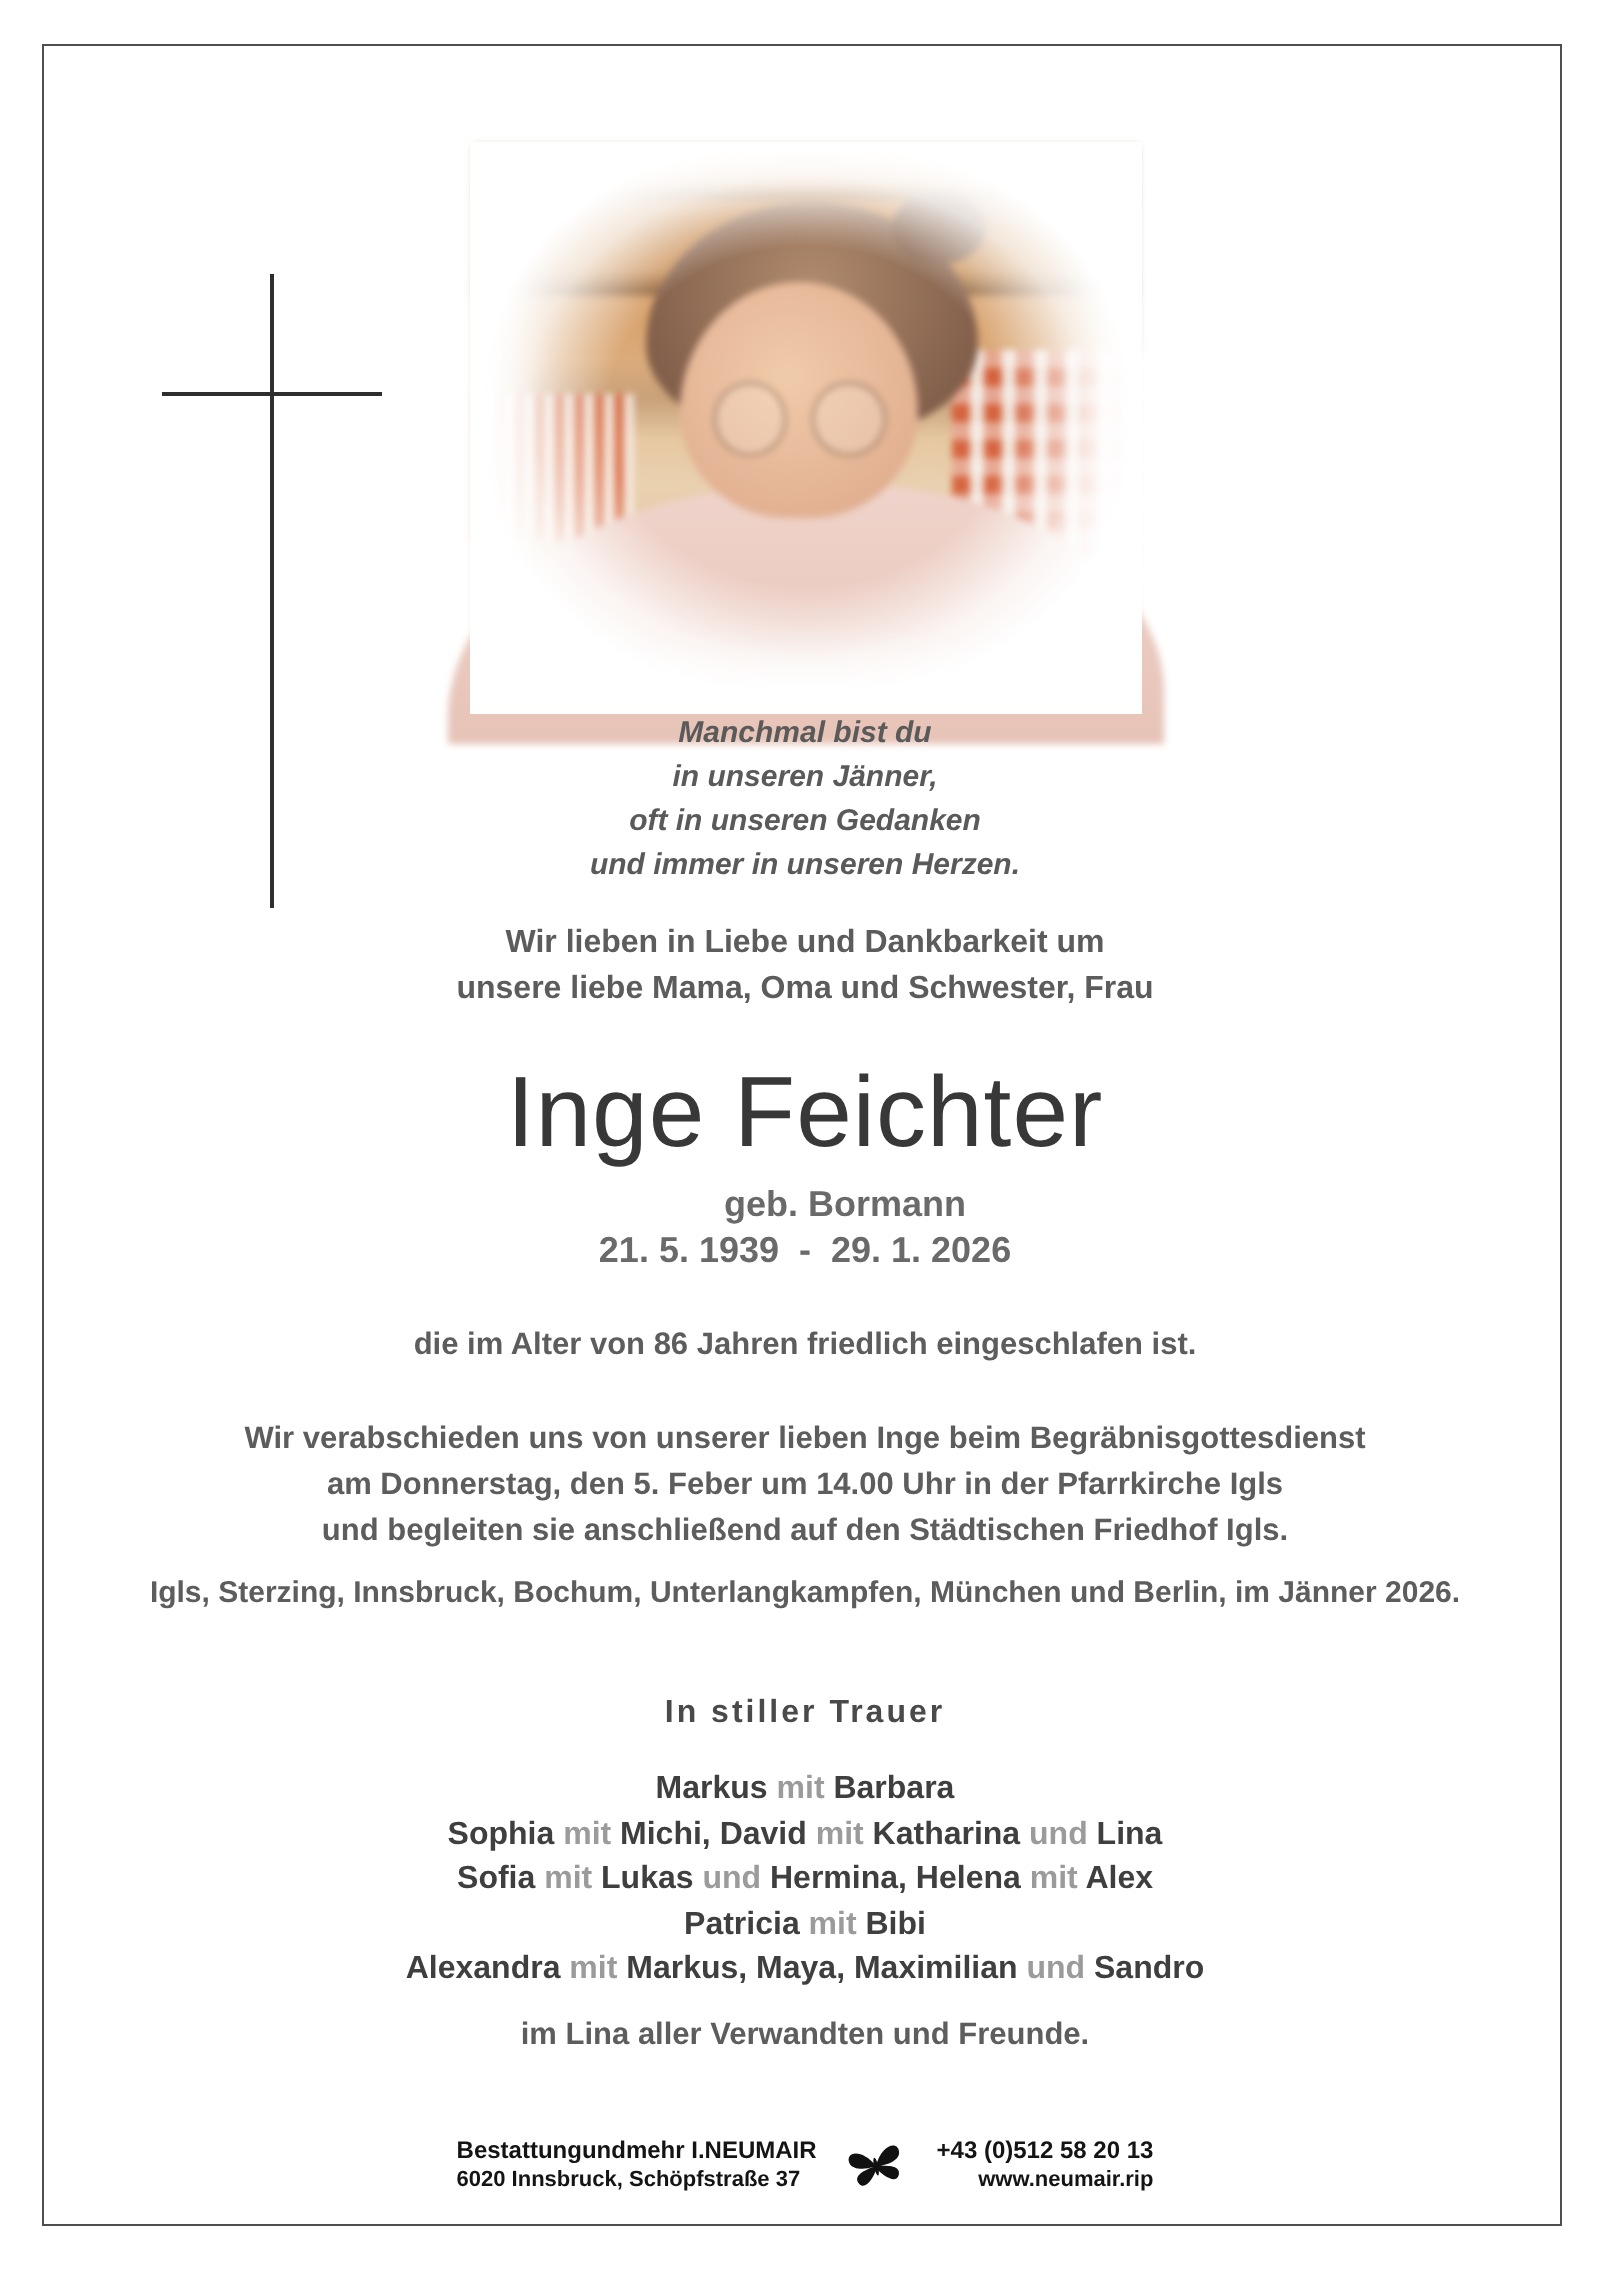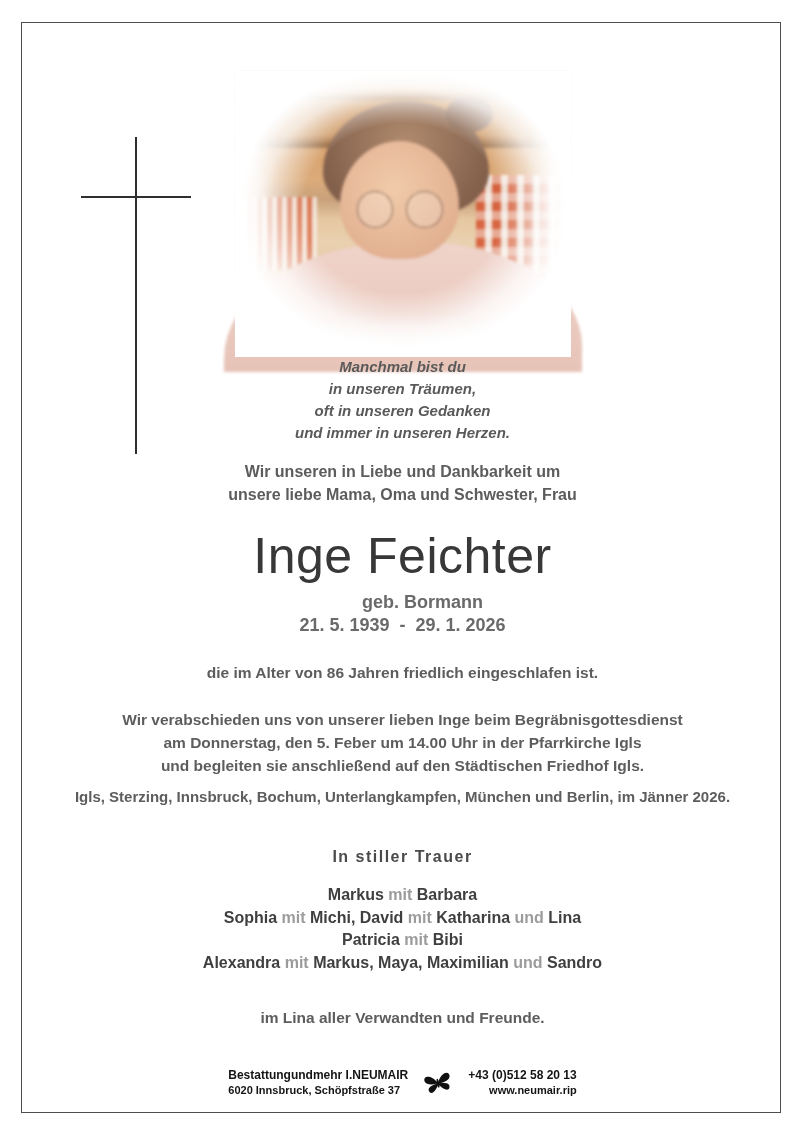--- a/index.html
+++ b/index.html
@@ -105,27 +105,27 @@
       <div class="cardigan"></div>
       <div class="face"></div>
       <div class="glass glass-l"></div>
       <div class="glass glass-r"></div>
     </div>
     <div class="ph-fade"></div>
   </div>
 
   <div class="tblock poem">
     <div>Manchmal bist du</div>
-    <div>in unseren Träumen,</div>
+    <div>in unseren Jänner,</div>
     <div>oft in unseren Gedanken</div>
     <div>und immer in unseren Herzen.</div>
   </div>
 
   <div class="tblock intro">
-    <div>Wir unseren in Liebe und Dankbarkeit um</div>
+    <div>Wir lieben in Liebe und Dankbarkeit um</div>
     <div>unsere liebe Mama, Oma und Schwester, Frau</div>
   </div>
 
   <div class="tblock name">Inge Feichter</div>
   <div class="tblock maiden">geb. Bormann</div>
   <div class="tblock dates">21. 5. 1939  -  29. 1. 2026</div>
 
   <div class="tblock passing">die im Alter von 86 Jahren friedlich eingeschlafen ist.</div>
 
   <div class="tblock funeral">
@@ -134,20 +134,21 @@
     <div>und begleiten sie anschließend auf den Städtischen Friedhof Igls.</div>
   </div>
 
   <div class="tblock cities">Igls, Sterzing, Innsbruck, Bochum, Unterlangkampfen, München und Berlin, im Jänner 2026.</div>
 
   <div class="tblock stiller">In stiller Trauer</div>
 
   <div class="tblock mourning">
       <div class="m-line"><span class="seg-strong">Markus</span><span class="seg-weak"> mit </span><span class="seg-strong">Barbara</span></div>
       <div class="m-line"><span class="seg-strong">Sophia</span><span class="seg-weak"> mit </span><span class="seg-strong">Michi</span><span class="seg-strong">, </span><span class="seg-strong">David</span><span class="seg-weak"> mit </span><span class="seg-strong">Katharina</span><span class="seg-weak"> und </span><span class="seg-strong">Lina</span></div>
+      <div class="m-line"><span class="seg-strong">Sofia</span><span class="seg-weak"> mit </span><span class="seg-strong">Lukas</span><span class="seg-weak"> und </span><span class="seg-strong">Hermina</span><span class="seg-strong">, </span><span class="seg-strong">Helena</span><span class="seg-weak"> mit </span><span class="seg-strong">Alex</span></div>
       <div class="m-line"><span class="seg-strong">Patricia</span><span class="seg-weak"> mit </span><span class="seg-strong">Bibi</span></div>
       <div class="m-line"><span class="seg-strong">Alexandra</span><span class="seg-weak"> mit </span><span class="seg-strong">Markus</span><span class="seg-strong">, </span><span class="seg-strong">Maya</span><span class="seg-strong">, </span><span class="seg-strong">Maximilian</span><span class="seg-weak"> und </span><span class="seg-strong">Sandro</span></div>
     </div>
 
   <div class="tblock closing">im Lina aller Verwandten und Freunde.</div>
 
   <div class="footer">
     <div class="f-left">
       <div class="f-line1">Bestattungundmehr  I.NEUMAIR</div>
       <div class="f-line2">6020 Innsbruck, Schöpfstraße 37</div>

